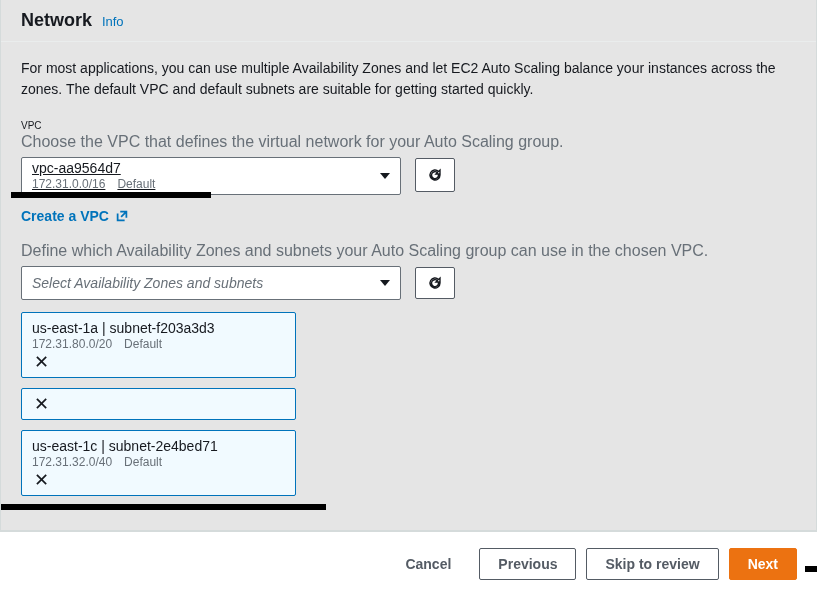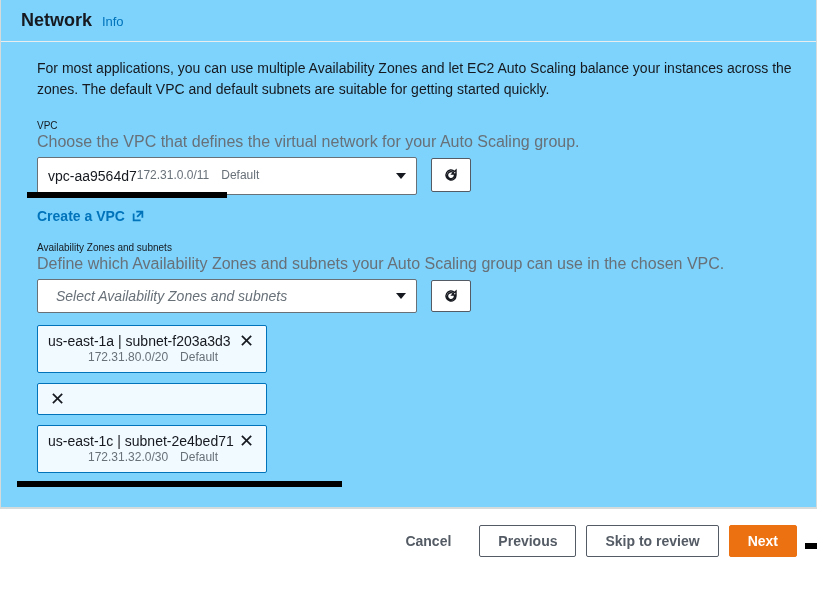--- a/index.html
+++ b/index.html
@@ -6,40 +6,40 @@
     body {
       font-family: "Amazon Ember", "Helvetica Neue", Arial, sans-serif;
       background: #fff;
       width: 817px;
       font-size: 14px;
       color: #16191f;
     }
     .panel {
       border: 1px solid #d5dbdb;
       border-top: none;
-      background: #7dd3fc;
+      background: #e5e5e5;
     }
     .section-header {
       padding: 10px 20px;
       border-bottom: 1px solid #eaeded;
     }
     .section-header h2 {
       font-size: 18px;
       font-weight: 700;
       display: inline;
     }
     .info-link {
       color: #0073bb;
       font-size: 13px;
       font-weight: 400;
       margin-left: 6px;
       cursor: pointer;
     }
     .panel-body {
-      padding: 16px 20px 20px 36px;
+      padding: 16px 20px 20px 20px;
     }
     .intro {
       font-size: 14px;
       line-height: 1.5;
       margin-bottom: 20px;
       color: #16191f;
     }
     .field-label {
       font-weight: 400;
       font-size: 10px;
@@ -63,25 +63,25 @@
       height: 34px;
       display: flex;
       align-items: center;
       justify-content: space-between;
       padding: 0 10px;
       cursor: pointer;
       background: #fff;
       position: relative;
     }
     .select-box.tall { height: 38px; }
-    .select-content { display: flex; flex-direction: row; line-height: 1.2; }
+    .select-content { display: flex; flex-direction: column; line-height: 1.2; text-decoration: underline; }
     .select-primary { font-size: 14px; color: #16191f; }
     .select-secondary { font-size: 12px; color: #687078; }
     .select-secondary .default { margin-left: 12px; }
-    .placeholder { font-style: italic; color: #687078; margin-left: 8px; }
+    .placeholder { font-style: italic; color: #687078; }
     .caret {
       width: 0; height: 0;
       border-left: 5px solid transparent;
       border-right: 5px solid transparent;
       border-top: 6px solid #16191f;
     }
     .icon-btn {
       width: 40px;
       height: 32px;
       border: 1px solid #545b64;
@@ -102,30 +102,31 @@
       margin-top: 10px;
       display: inline-flex;
       align-items: center;
       gap: 6px;
       cursor: pointer;
     }
     .chip {
       border: 1px solid #0073bb;
       background: #f1faff;
       border-radius: 2px;
-      width: 230px;
+      width: 275px;
       padding: 6px 10px;
       display: flex;
       justify-content: space-between;
       align-items: flex-start;
       margin-bottom: 10px;
+      flex-direction: column;
     }
     .chip-text { display: flex; flex-direction: column; line-height: 1.3; }
     .chip-title { font-size: 14px; color: #16191f; font-weight: 400; }
-    .chip-sub { font-size: 12px; color: #687078; margin-left: 40px; }
+    .chip-sub { font-size: 12px; color: #687078; }
     .chip-sub .default { margin-left: 12px; }
     .chip-close {
       cursor: pointer;
       font-size: 18px;
       line-height: 1;
       color: #16191f;
       padding: 0 2px;
     }
     .spacer { height: 18px; }
     .footer {
@@ -184,21 +185,21 @@
     <p class="intro">For most applications, you can use multiple Availability Zones and let EC2 Auto Scaling balance your instances across the zones. The default VPC and default subnets are suitable for getting started quickly.</p>
 
     
     <div class="field-label">VPC</div>
     <div class="field-desc">Choose the VPC that defines the virtual network for your Auto Scaling group.</div>
     <div class="row">
       <div class="select-box tall">
         <div class="select-content">
           <span class="select-primary">vpc-aa9564d7</span>
           <span class="select-secondary">
-            <span>172.31.0.0/11</span><span class="default">Default</span>
+            <span>172.31.0.0/16</span><span class="default">Default</span>
           </span>
         </div>
         <span class="caret"></span>
       </div>
       <div class="icon-btn tall">
         <svg width="16" height="16" viewBox="0 0 16 16">
           <path d="M13 8a5 5 0 1 1-1.5-3.6L13 3v4H9l1.4-1.4A3.5 3.5 0 1 0 11.5 8H13z" fill="none" stroke="#16191f" stroke-width="1.4"></path>
         </svg>
       </div>
     </div>
@@ -206,21 +207,20 @@
     <div class="link-action">
       <span>Create a VPC</span>
       <svg width="14" height="14" viewBox="0 0 16 16">
         <path d="M6 3h7v7M13 3L7 9M11 13H3V5" fill="none" stroke="#0073bb" stroke-width="2"></path>
       </svg>
     </div>
 
     <div class="spacer"></div>
 
     
-    <div class="field-label">Availability Zones and subnets</div>
     <div class="field-desc">Define which Availability Zones and subnets your Auto Scaling group can use in the chosen VPC.</div>
     <div class="row">
       <div class="select-box">
         <span class="placeholder">Select Availability Zones and subnets</span>
         <span class="caret"></span>
       </div>
       <div class="icon-btn">
         <svg width="16" height="16" viewBox="0 0 16 16">
           <path d="M13 8a5 5 0 1 1-1.5-3.6L13 3v4H9l1.4-1.4A3.5 3.5 0 1 0 11.5 8H13z" fill="none" stroke="#16191f" stroke-width="1.4"></path>
         </svg>
@@ -236,21 +236,21 @@
             <span class="chip-sub"><span>172.31.80.0/20</span><span class="default">Default</span></span>
           </div>
           <span class="chip-close">✕</span>
         </div>
         <div class="chip">
           <span class="chip-close">✕</span>
         </div>
         <div class="chip">
           <div class="chip-text">
             <span class="chip-title">us-east-1c | subnet-2e4bed71</span>
-            <span class="chip-sub"><span>172.31.32.0/30</span><span class="default">Default</span></span>
+            <span class="chip-sub"><span>172.31.32.0/40</span><span class="default">Default</span></span>
           </div>
           <span class="chip-close">✕</span>
         </div>
       </div>
 
     <div class="redact redact2"></div>
 
   </div>
 </div>
 

